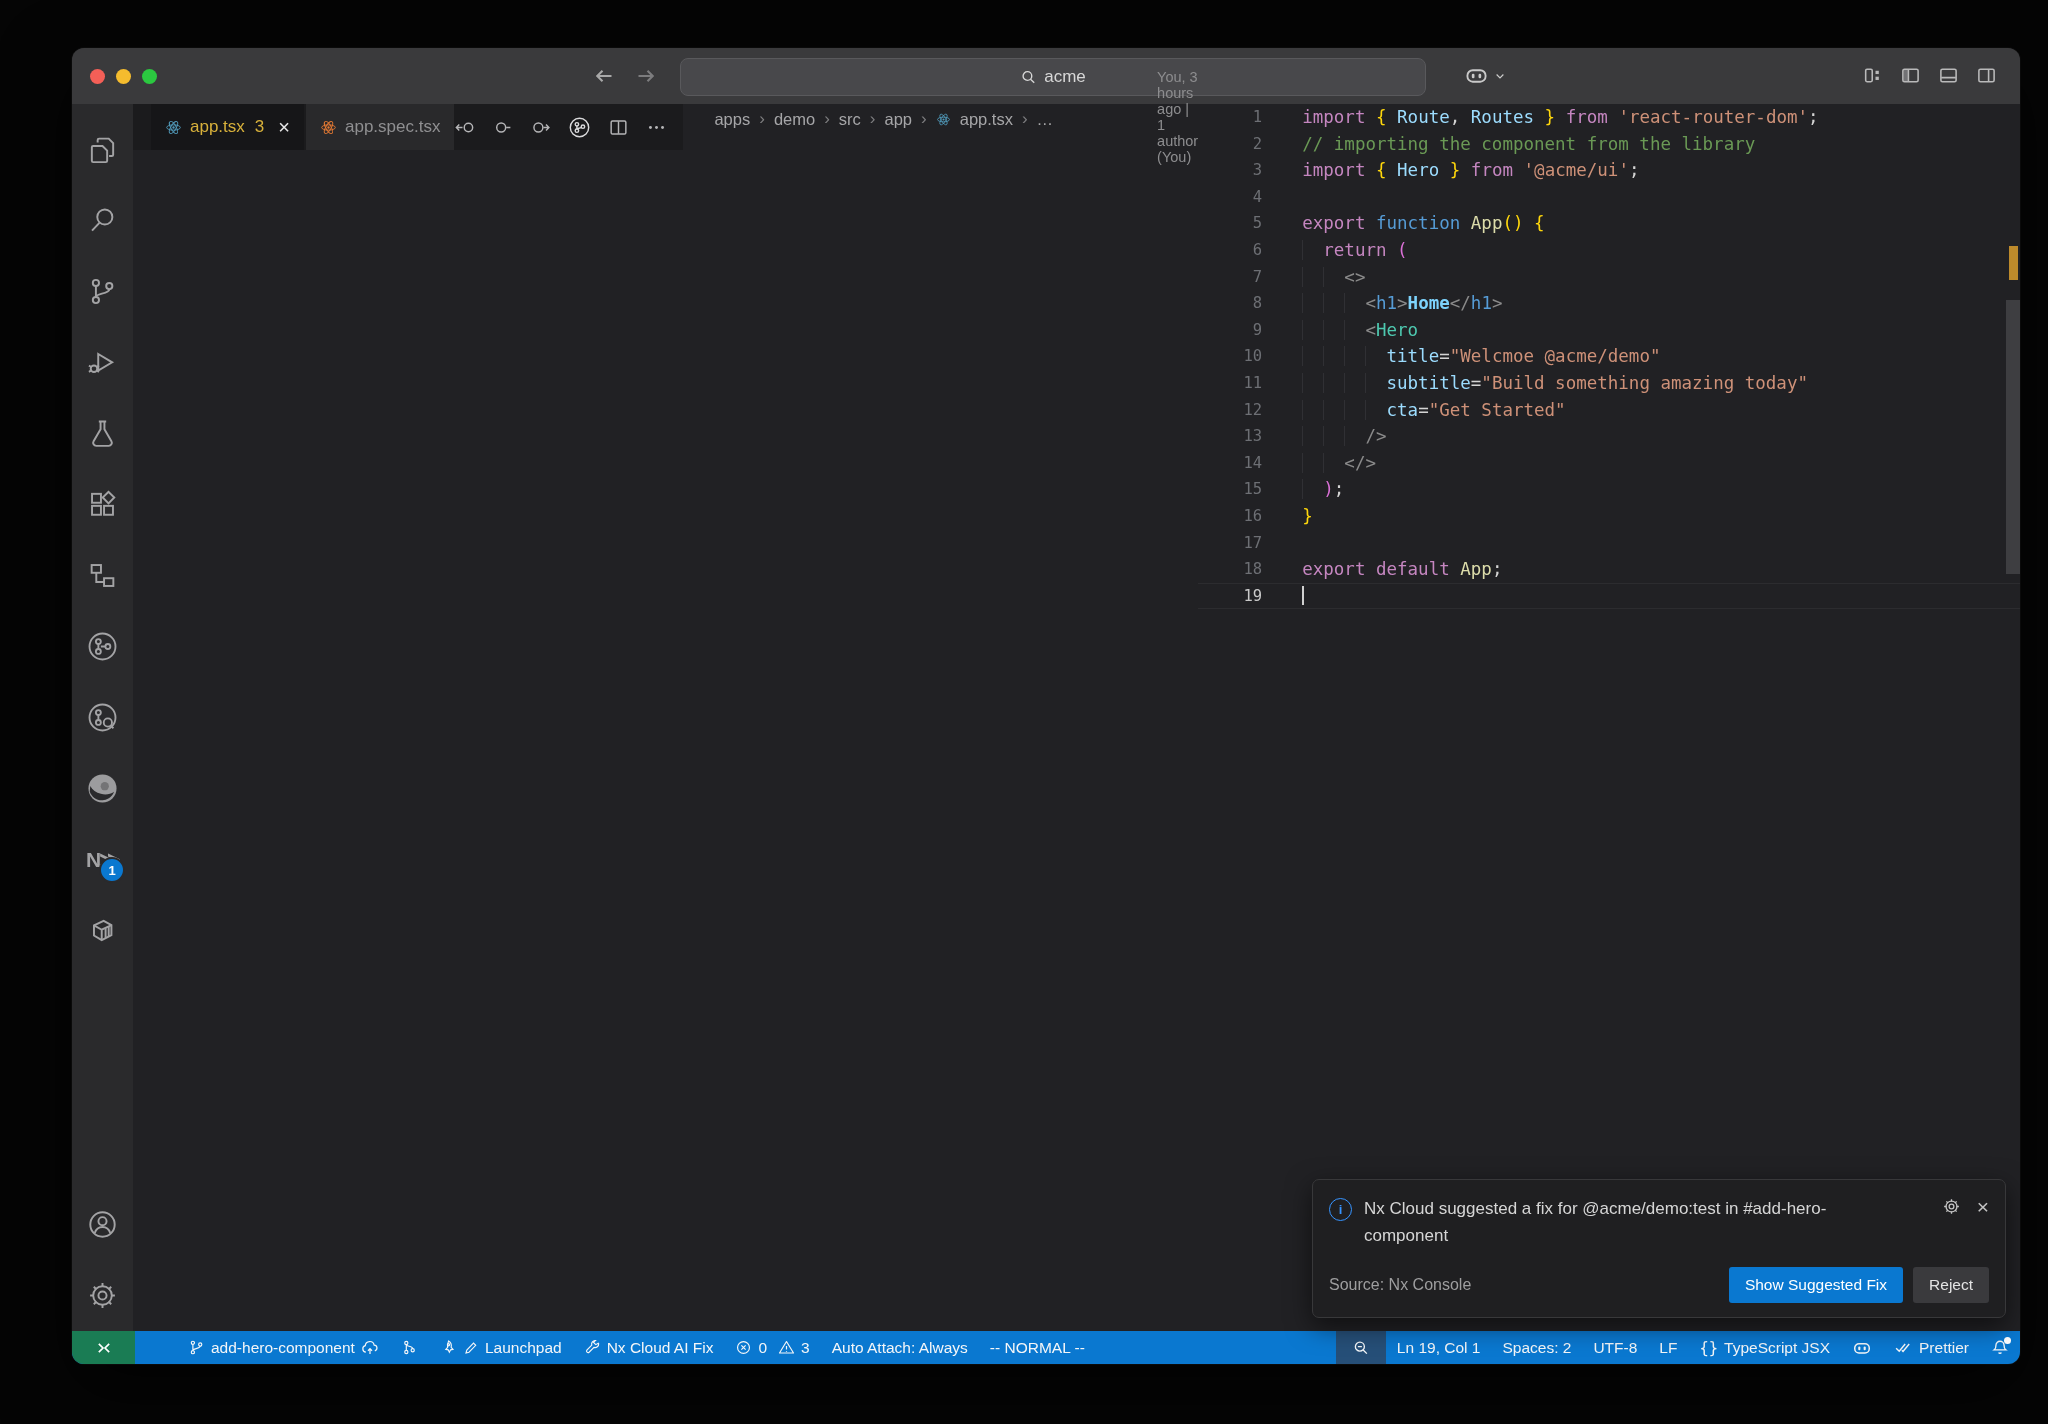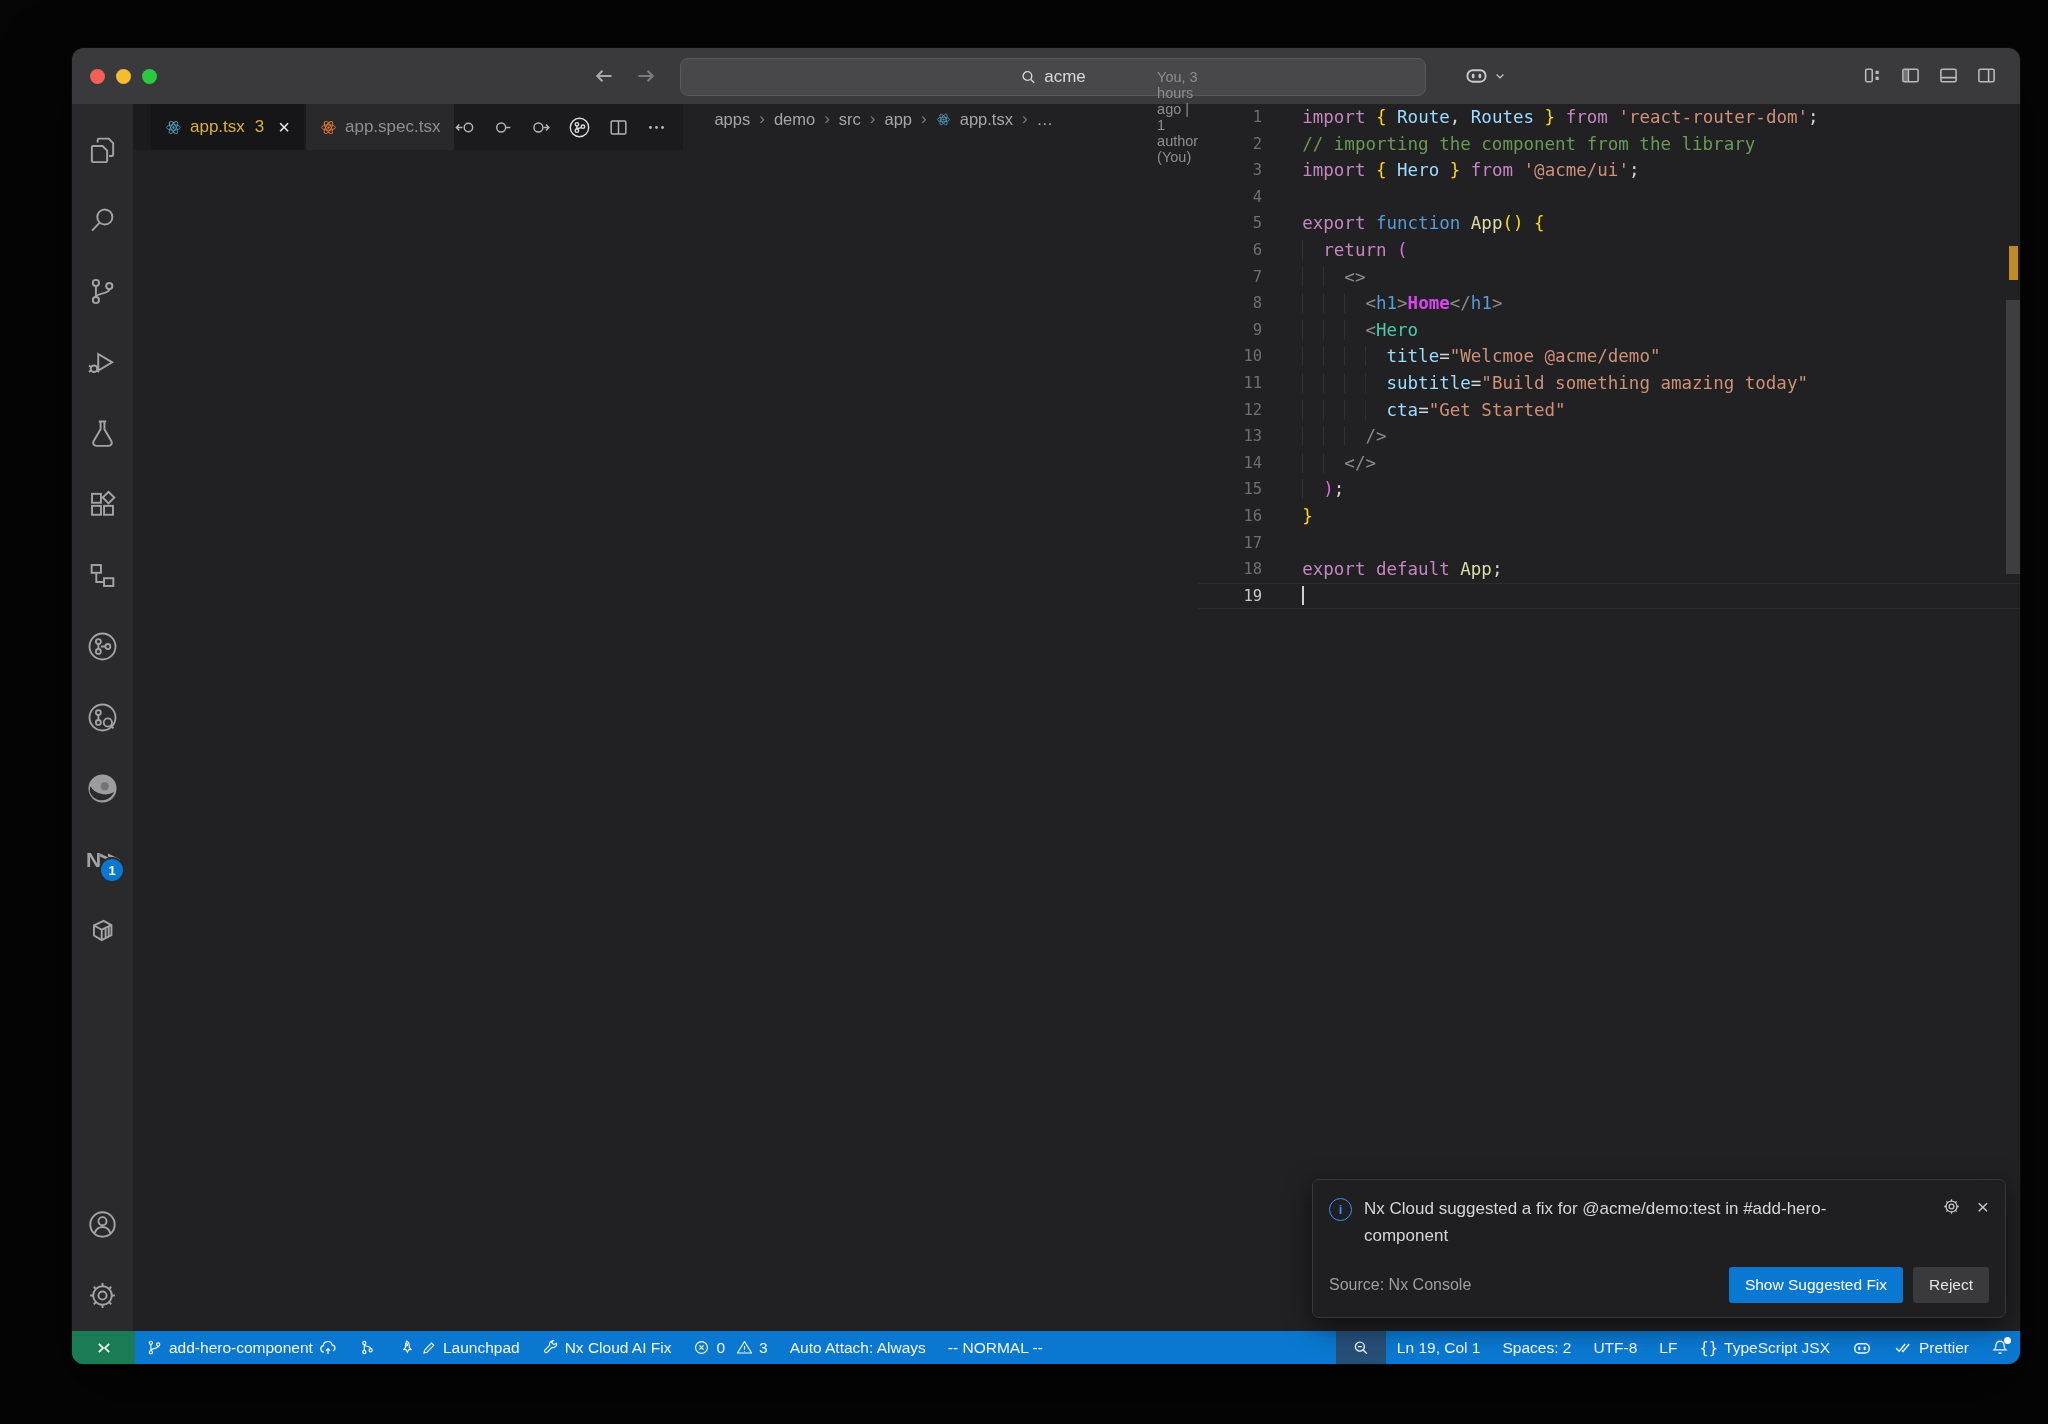--- a/index.html
+++ b/index.html
@@ -50,31 +50,31 @@
     font-size:15.5px;user-select:none;}
   .code-line.current .ln{color:#c9c9c9;}
   .code-line.current{box-shadow:inset 0 1px 0 #2c2c2f,inset 0 -1px 0 #2c2c2f;}
   .lc{white-space:pre;}
   .cursor{display:inline-block;width:2px;height:19px;background:#d0d0d0;vertical-align:middle;margin-top:-3px;}
   .wavy{text-decoration-style:wavy;text-decoration-color:#b89500;
     text-decoration-thickness:1px;text-underline-offset:4px;}
   .tk-k{color:#c586c0}.tk-b{color:#569cd6}.tk-v{color:#9cdcfe}.tk-s{color:#ce9178}
   .tk-c{color:#6a9955}.tk-f{color:#dcdcaa}.tk-x{color:#4ec9b0}.tk-w{color:#d4d4d4}
   .tk-g{color:#ffd70b}.tk-p{color:#da70d6}.tk-a{color:#8a8a8a}
-  .tk-h{color:#d946ef;font-weight:bold}
+  .tk-h{color:#7dd3fc;font-weight:bold}
   .tk-i{box-shadow:inset 1px 0 0 #303034;}
   
   .scroll-strip{position:absolute;right:0;top:94px;bottom:0;width:14px;}
   .ruler-warning{position:absolute;right:2px;top:48px;width:9px;height:34px;background:#bd8a2b;}
   .scroll-thumb{position:absolute;left:0;top:102px;width:14px;height:274px;background:rgba(140,140,140,.28);}
   
   .statusbar{height:33px;flex:0 0 33px;background:#0a78d0;display:flex;align-items:stretch;
     color:#f4f6f8;font-size:15.5px;}
   .sb-remote{background:#1a7c54;width:63px;display:flex;align-items:center;justify-content:center;}
-  .sb-group{display:flex;align-items:stretch;}
+  .sb-group{display:flex;align-items:stretch;padding-left:42px;}
   .sb-right{margin-left:auto;}
   .sb-item{display:flex;align-items:center;gap:6px;padding:0 11px;white-space:nowrap;cursor:default;}
   .sb-zoom{background:#264f78;padding:0 16px;}
   .bell-wrap{position:relative;}
   .bell-dot{position:absolute;right:-2px;top:-2px;width:7px;height:7px;border-radius:50%;background:#fff;}
   
   .toast{position:absolute;right:14px;bottom:46px;width:660px;background:#1f1f21;border:1px solid #38383a;
     border-radius:7px;box-shadow:0 8px 26px rgba(0,0,0,.55);padding:16px 16px 14px;z-index:10;}
   .toast-row1{display:flex;align-items:flex-start;gap:12px;}
   .toast-msg{width:470px;color:#d6d6d6;font-size:17px;line-height:1.55;}

